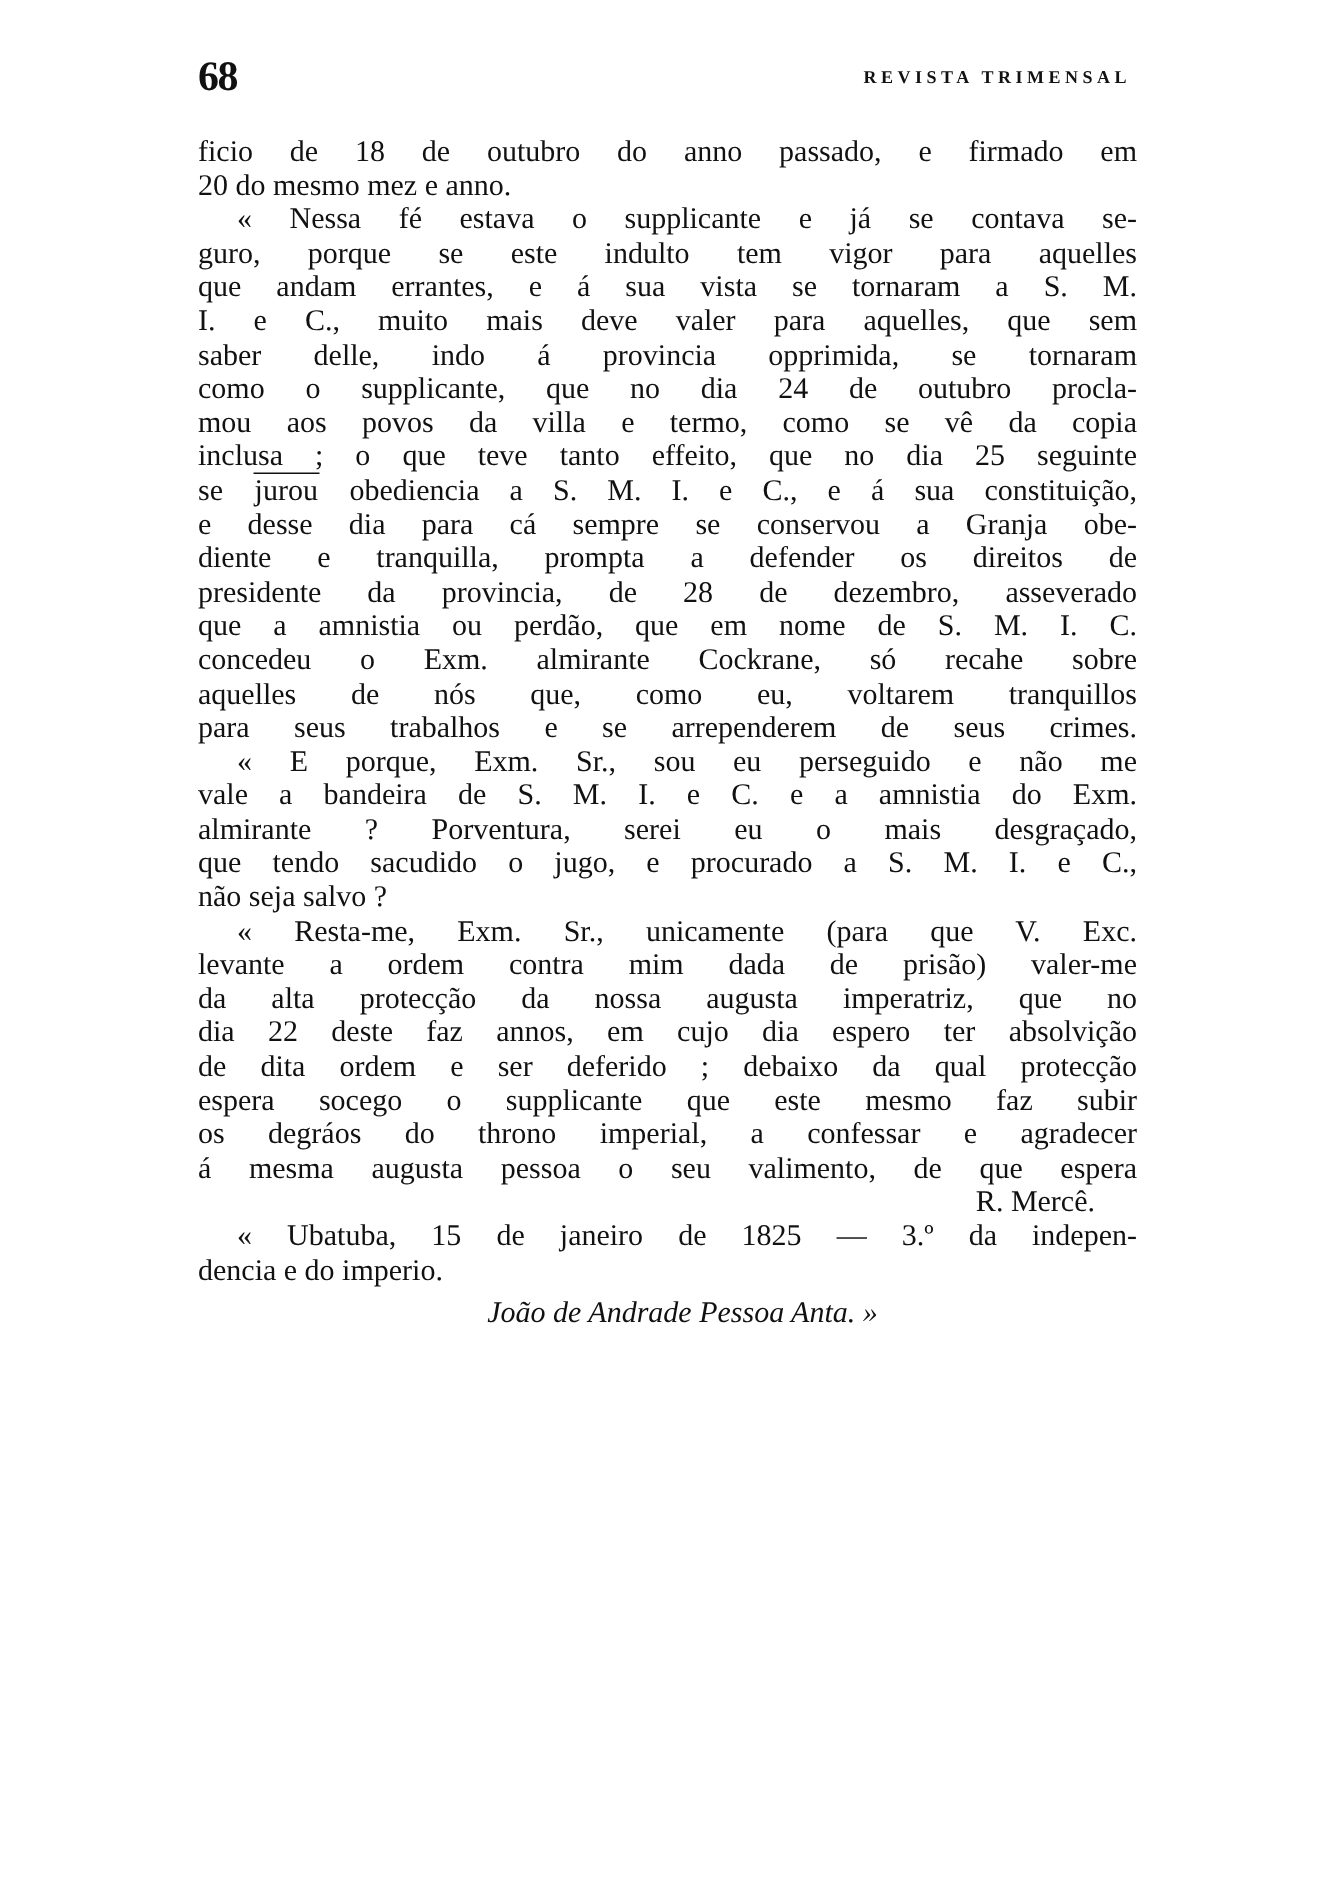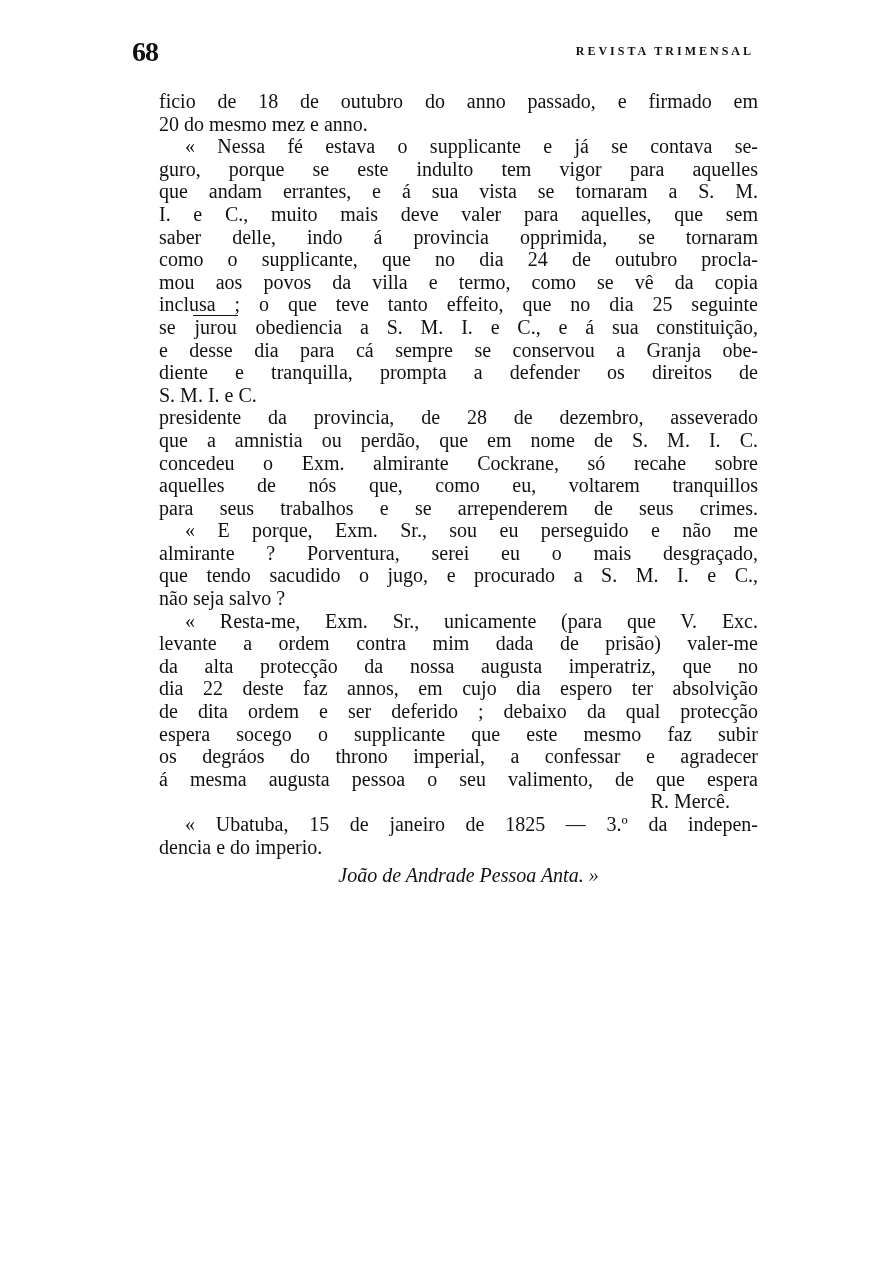--- a/index.html
+++ b/index.html
@@ -46,21 +46,20 @@
       line-height: 22.6px;
       font-family: "Liberation Serif", serif;
     }
     .line {
       display: block;
       white-space: nowrap;
       text-align: justify;
       text-align-last: justify;
       height: 22.6px;
       overflow: visible;
-      margin-left: 27px;
     }
     .line.last {
       text-align-last: left;
     }
     .line.indent {
       padding-left: 26px;
     }
     .line.right {
       text-align: right;
       text-align-last: right;
@@ -92,27 +91,27 @@
     <span class="line">guro, porque se este indulto tem vigor para aquelles</span>
     <span class="line">que andam errantes, e á sua vista se tornaram a S. M.</span>
     <span class="line">I. e C., muito mais deve valer para aquelles, que sem</span>
     <span class="line">saber delle, indo á provincia opprimida, se tornaram</span>
     <span class="line">como o supplicante, que no dia 24 de outubro procla-</span>
     <span class="line">mou aos povos da villa e termo, como se vê da copia</span>
     <span class="line">inclusa ; o que teve tanto effeito, que no dia 25 seguinte</span>
     <span class="line"><span>se </span><span class="boxed">jurou</span><span> obediencia a S. M. I. e C., e á sua constituição,</span></span>
     <span class="line">e desse dia para cá sempre se conservou a Granja obe-</span>
     <span class="line">diente e tranquilla, prompta a defender os direitos de</span>
-    <span class="line last">S. M. I. e C.</span>
     <span class="line">presidente da provincia, de 28 de dezembro, asseverado</span>
     <span class="line">que a amnistia ou perdão, que em nome de S. M. I. C.</span>
     <span class="line">concedeu o Exm. almirante Cockrane, só recahe sobre</span>
     <span class="line">aquelles de nós que, como eu, voltarem tranquillos</span>
     <span class="line">para seus trabalhos e se arrependerem de seus crimes.</span>
     <span class="line indent">« E porque, Exm. Sr., sou eu perseguido e não me</span>
+    <span class="line">vale a bandeira de S. M. I. e C. e a amnistia do Exm.</span>
     <span class="line">almirante ? Porventura, serei eu o mais desgraçado,</span>
     <span class="line">que tendo sacudido o jugo, e procurado a S. M. I. e C.,</span>
     <span class="line last">não seja salvo ?</span>
     <span class="line indent">« Resta-me, Exm. Sr., unicamente (para que V. Exc.</span>
     <span class="line">levante a ordem contra mim dada de prisão) valer-me</span>
     <span class="line">da alta protecção da nossa augusta imperatriz, que no</span>
     <span class="line">dia 22 deste faz annos, em cujo dia espero ter absolvição</span>
     <span class="line">de dita ordem e ser deferido ; debaixo da qual protecção</span>
     <span class="line">espera socego o supplicante que este mesmo faz subir</span>
     <span class="line">os degráos do throno imperial, a confessar e agradecer</span>

